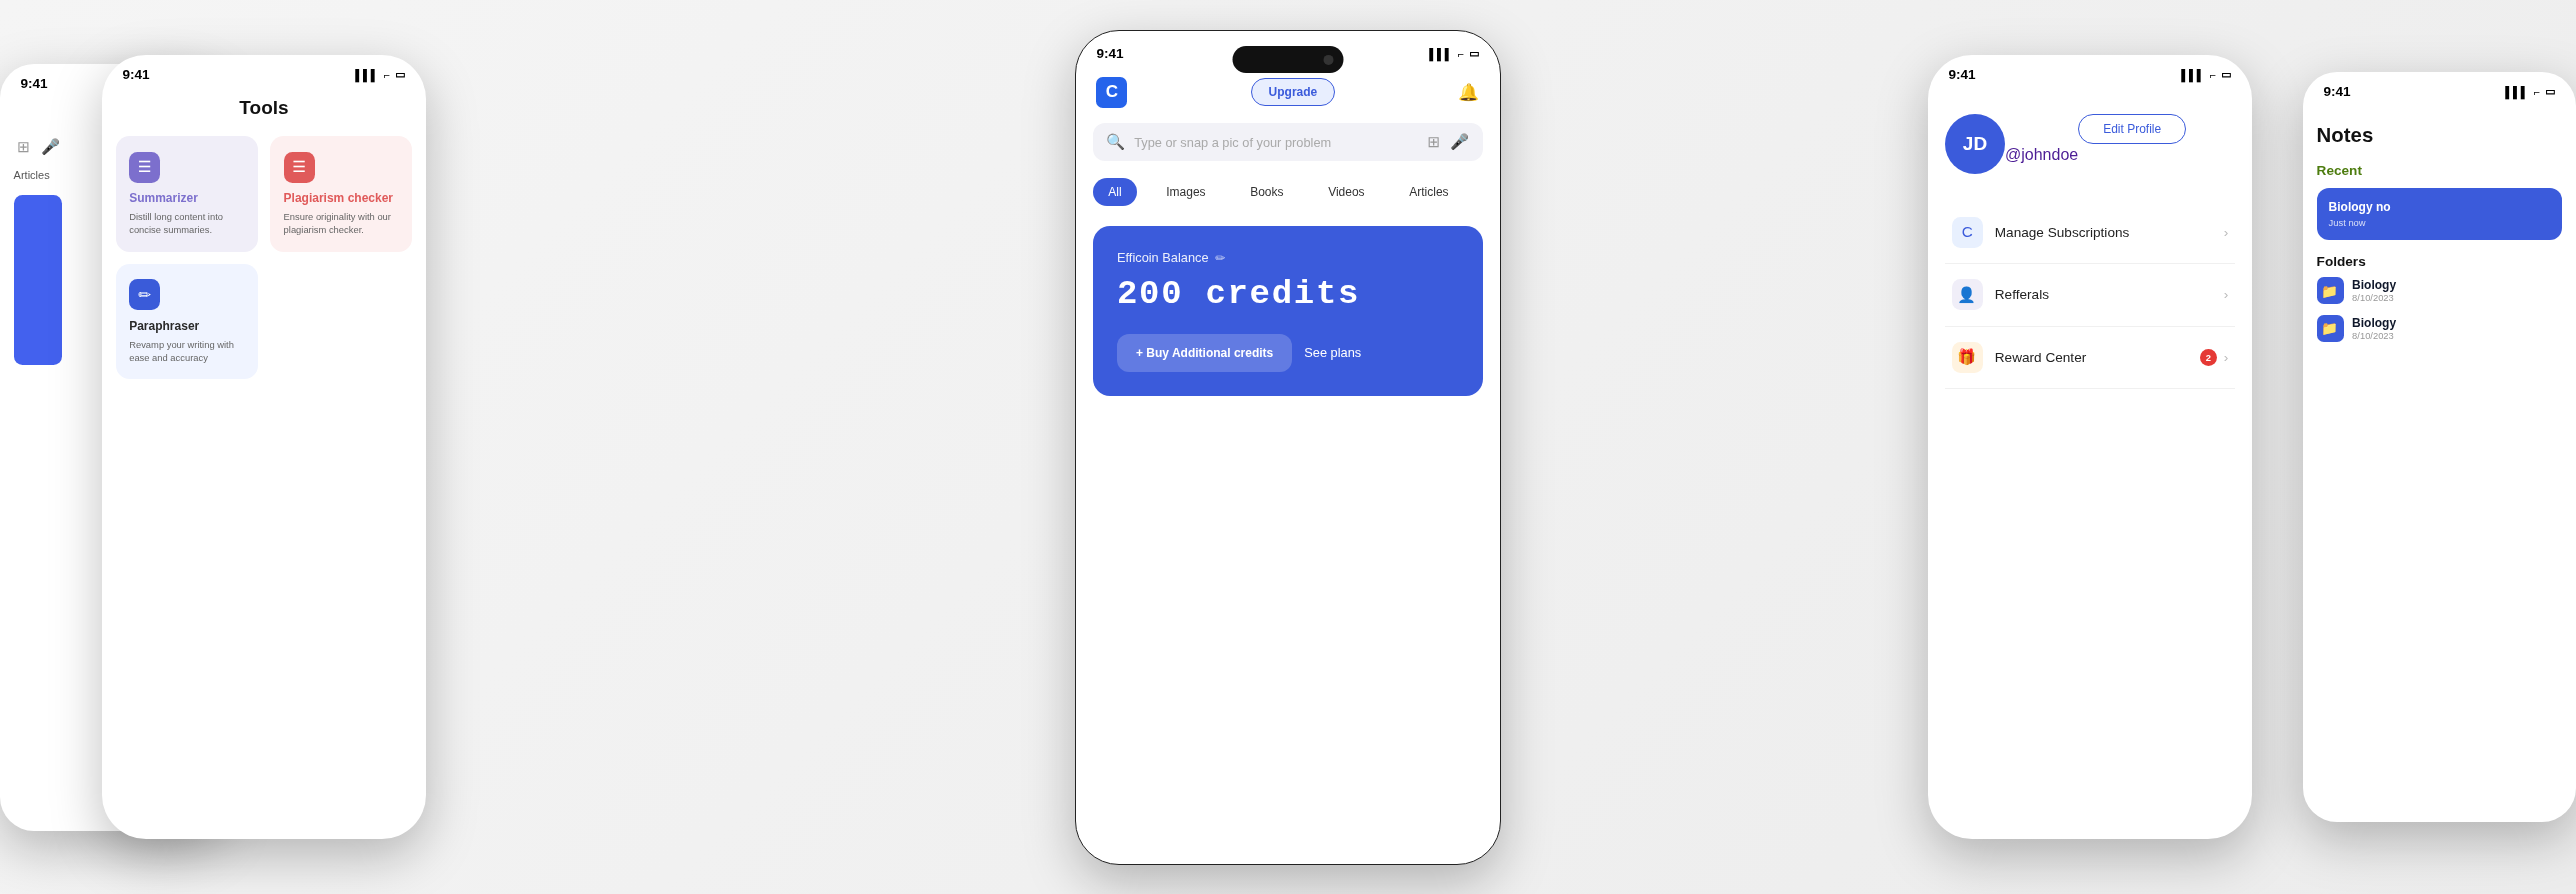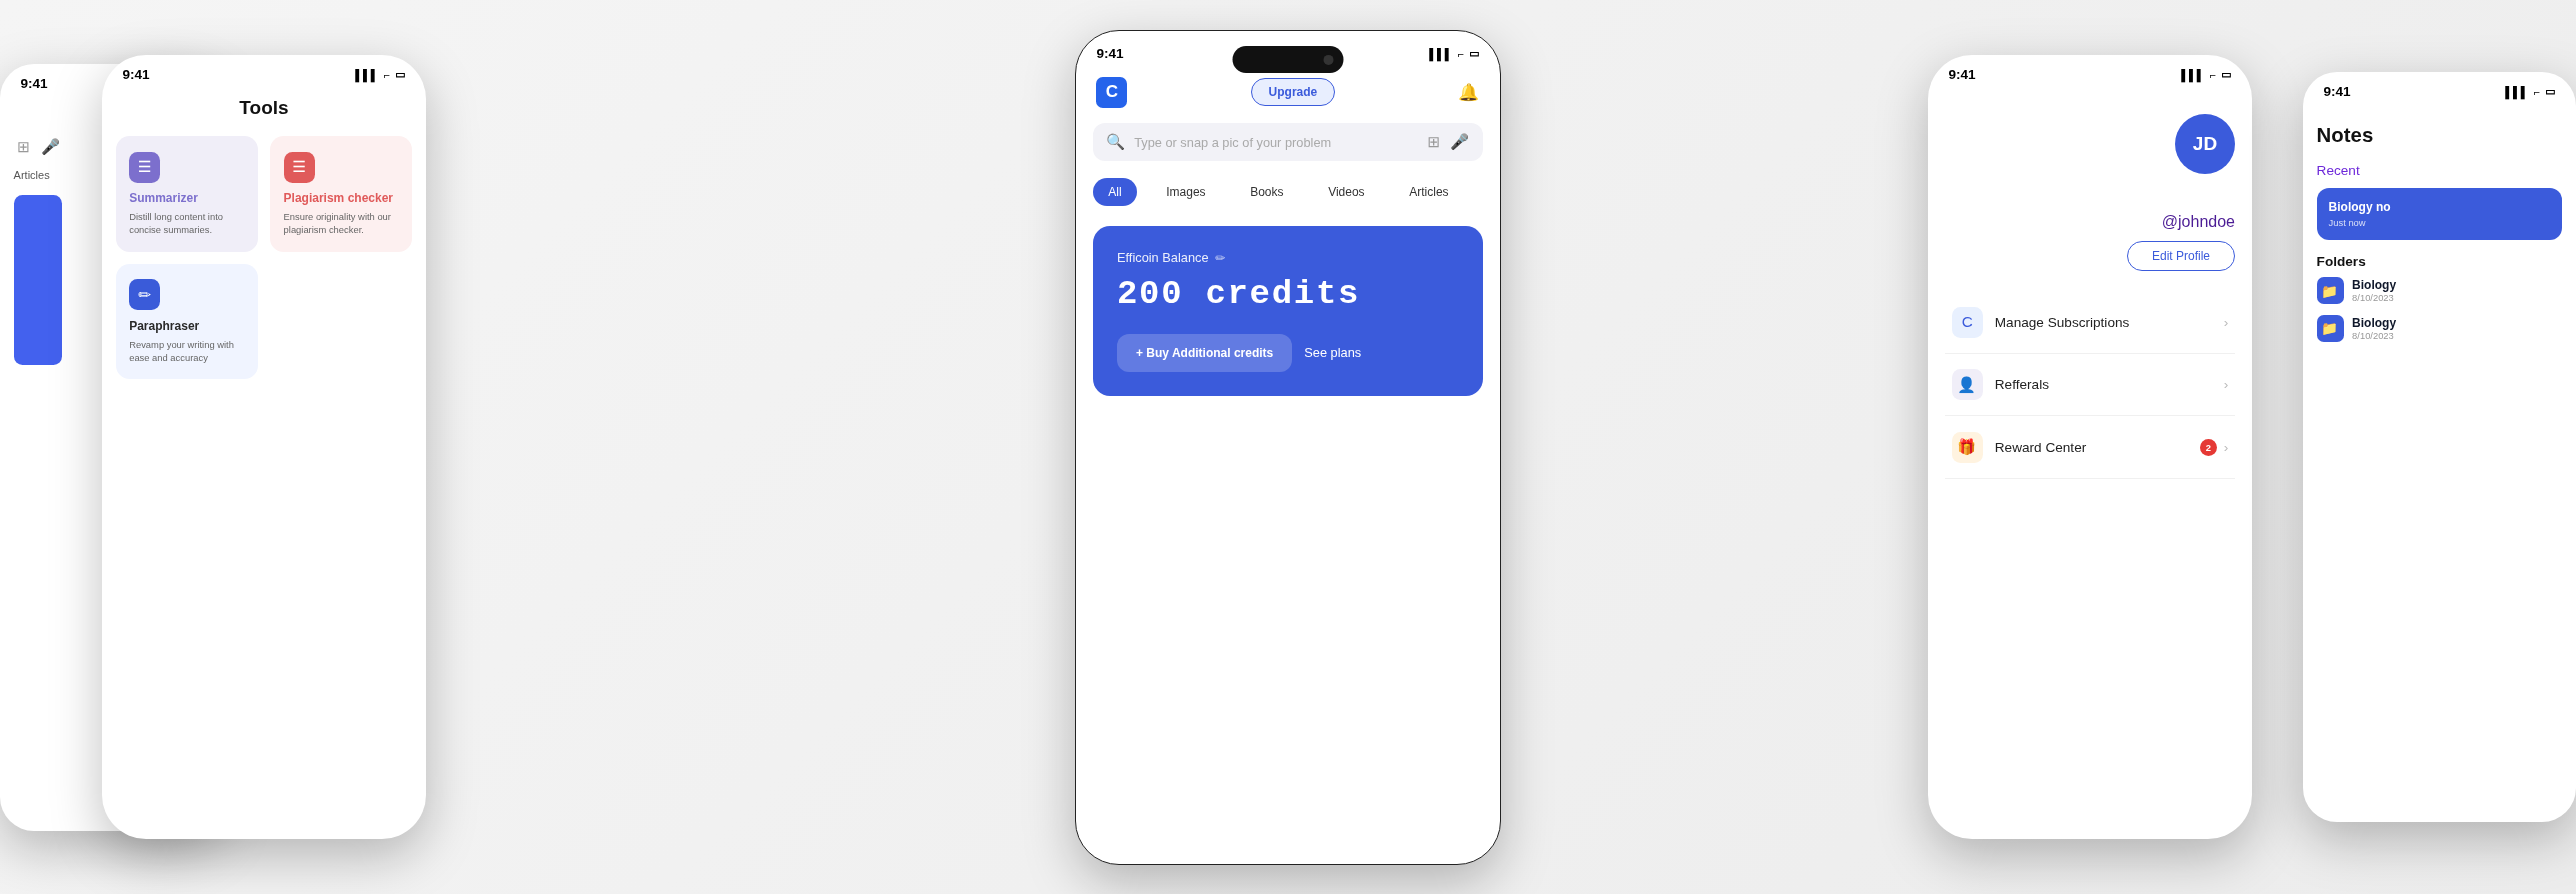--- a/index.html
+++ b/index.html
@@ -249,22 +249,22 @@
     
     .phone-4 {
       width: 324px;
       height: 784px;
       right: 324px;
       top: 55px;
     }
     .phone-4-content { padding: 8.5px 17px; }
     .profile-section {
       display: flex;
-      flex-direction: column;
-      align-items: flex-end;
+      flex-direction: row;
+      align-items: flex-start;
       margin: 17px 0 20.4px;
     }
     .avatar-circle {
       width: 60px; height: 60px;
       background: #3B5BDB;
       border-radius: 50%;
       display: flex;
       align-items: center;
       justify-content: center;
       color: #fff;
@@ -329,22 +329,22 @@
     }
     .phone-5-content { padding: 8.5px 13.6px; }
     .notes-title {
       font-size: 20.4px;
       font-weight: 700;
       color: #111;
       margin: 10.2px 0 15.3px;
     }
     .section-label {
       font-size: 13.6px;
-      font-weight: 400;
-      color: #6d28d9;
+      font-weight: 700;
+      color: #4d7c0f;
       margin-bottom: 10.2px;
     }
     .note-card {
       background: #3B5BDB;
       border-radius: 12px;
       padding: 12px;
       color: #fff;
       margin-bottom: 6.8px;
     }
     .note-card-title { font-size: 12px; font-weight: 600; }

